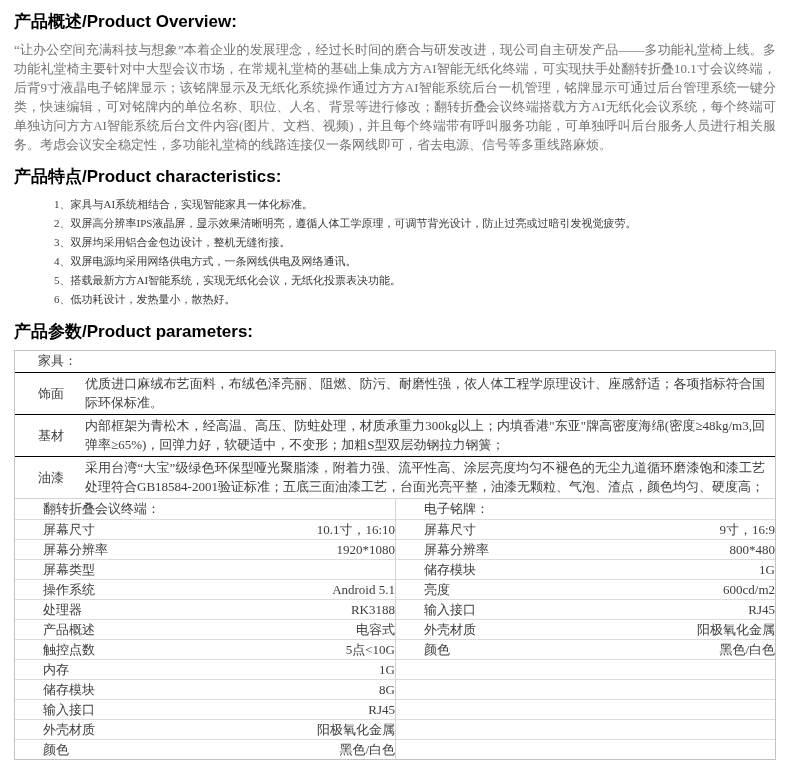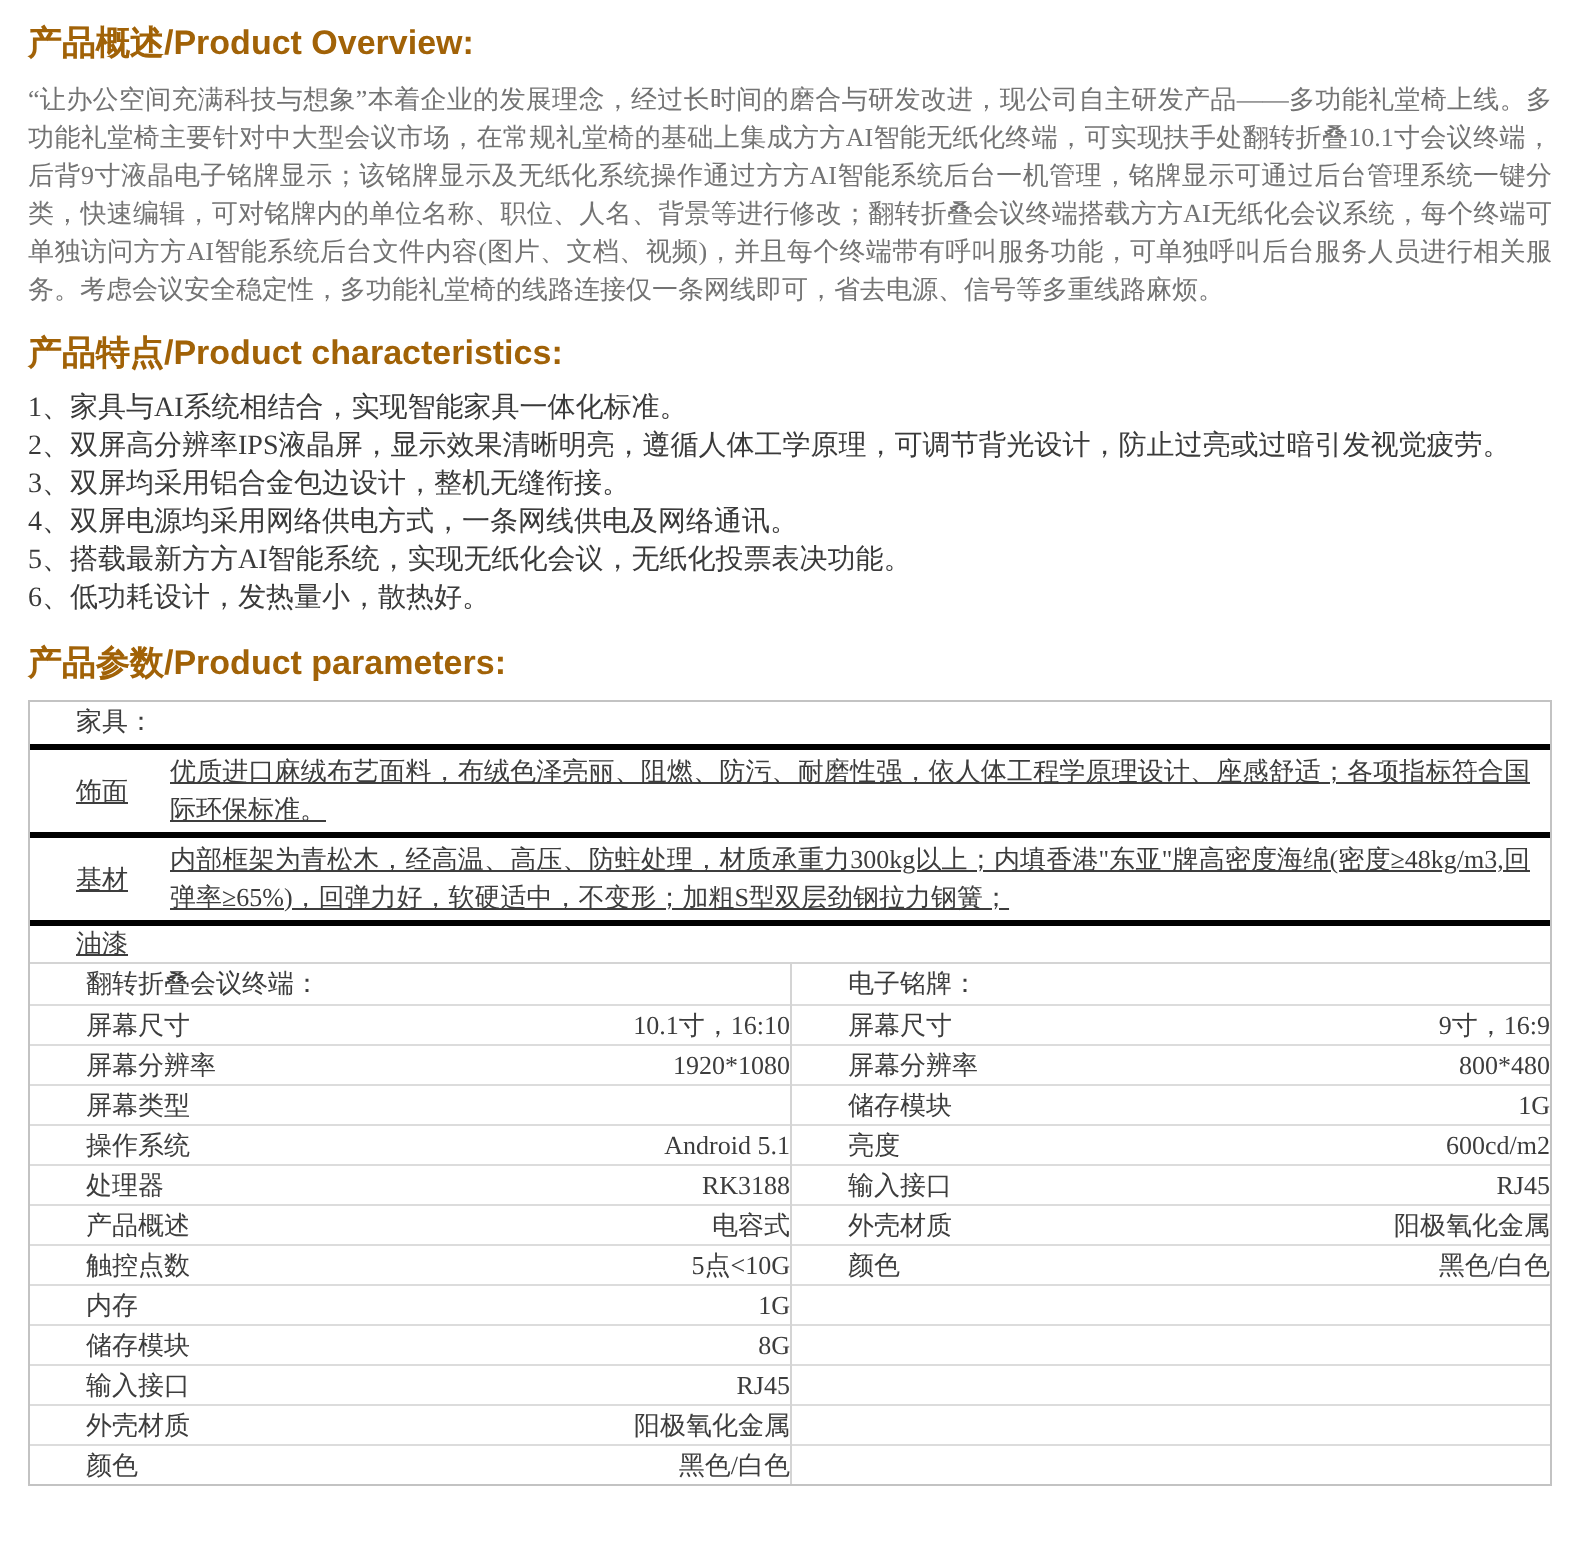--- a/index.html
+++ b/index.html
@@ -8,53 +8,52 @@
     font-family: "Liberation Serif", "DejaVu Serif", serif;
     color: #3a3a3a;
     -webkit-font-smoothing: antialiased;
   }
   .page { padding: 10px 14px 0 14px; }
 
   .sec-heading {
     font-family: "Liberation Sans", "DejaVu Sans", sans-serif;
     font-weight: 700;
     font-size: 17px;
-    color: #a16207;
+    color: #000000;
     margin: 0 0 7px 0;
   }
   .sec-heading.mt { margin-top: 11px; }
 
   .overview-body {
     font-size: 13px;
     line-height: 19px;
     text-align: justify;
     margin: 0;
     color: #737373;
   }
 
-  .char-list { font-size: 14px; line-height: 19px; }
+  .char-list { font-size: 11px; line-height: 19px; margin-left: 40px; }
   .char-item { min-height: 19px; }
 
   
   .param-table {
     margin-top: 5px;
     border: 1px solid #c3c3c3;
     font-size: 13px;
     color: #3d3d3d;
     background: #fff;
   }
   .fam-title-row {
     height: 21px; line-height: 21px;
     padding-left: 23px;
     font-family: Liberation Mono, monospace;
   }
   .f-row {
     display: flex;
-    border-top: 3px solid #000000;
-    text-decoration: underline;
+    border-top: 1px solid #000000;
   }
   .f-label {
     width: 47px;
     padding-left: 23px;
     display: flex;
     align-items: center;
     flex-shrink: 0;
   }
   .f-desc {
     flex: 1;
@@ -111,20 +110,21 @@
         <div class="f-row">
           <div class="f-label">饰面</div>
           <div class="f-desc">优质进口麻绒布艺面料，布绒色泽亮丽、阻燃、防污、耐磨性强，依人体工程学原理设计、座感舒适；各项指标符合国际环保标准。</div>
         </div>
         <div class="f-row">
           <div class="f-label">基材</div>
           <div class="f-desc">内部框架为青松木，经高温、高压、防蛀处理，材质承重力300kg以上；内填香港"东亚"牌高密度海绵(密度≥48kg/m3,回弹率≥65%)，回弹力好，软硬适中，不变形；加粗S型双层劲钢拉力钢簧；</div>
         </div>
         <div class="f-row">
           <div class="f-label">油漆</div>
+          <div class="f-desc">采用台湾“大宝”级绿色环保型哑光聚脂漆，附着力强、流平性高、涂层亮度均匀不褪色的无尘九道循环磨漆饱和漆工艺处理符合GB18584-2001验证标准；五底三面油漆工艺，台面光亮平整，油漆无颗粒、气泡、渣点，颜色均匀、硬度高；</div>
         </div>
       </div>
 
     <div class="spec-grid">
       <div class="spec-col left">
           <div class="s-head">翻转折叠会议终端：</div>
           <div class="s-row">
             <div class="s-key">屏幕尺寸</div>
             <div class="s-val">10.1寸，16:10</div>
           </div>

